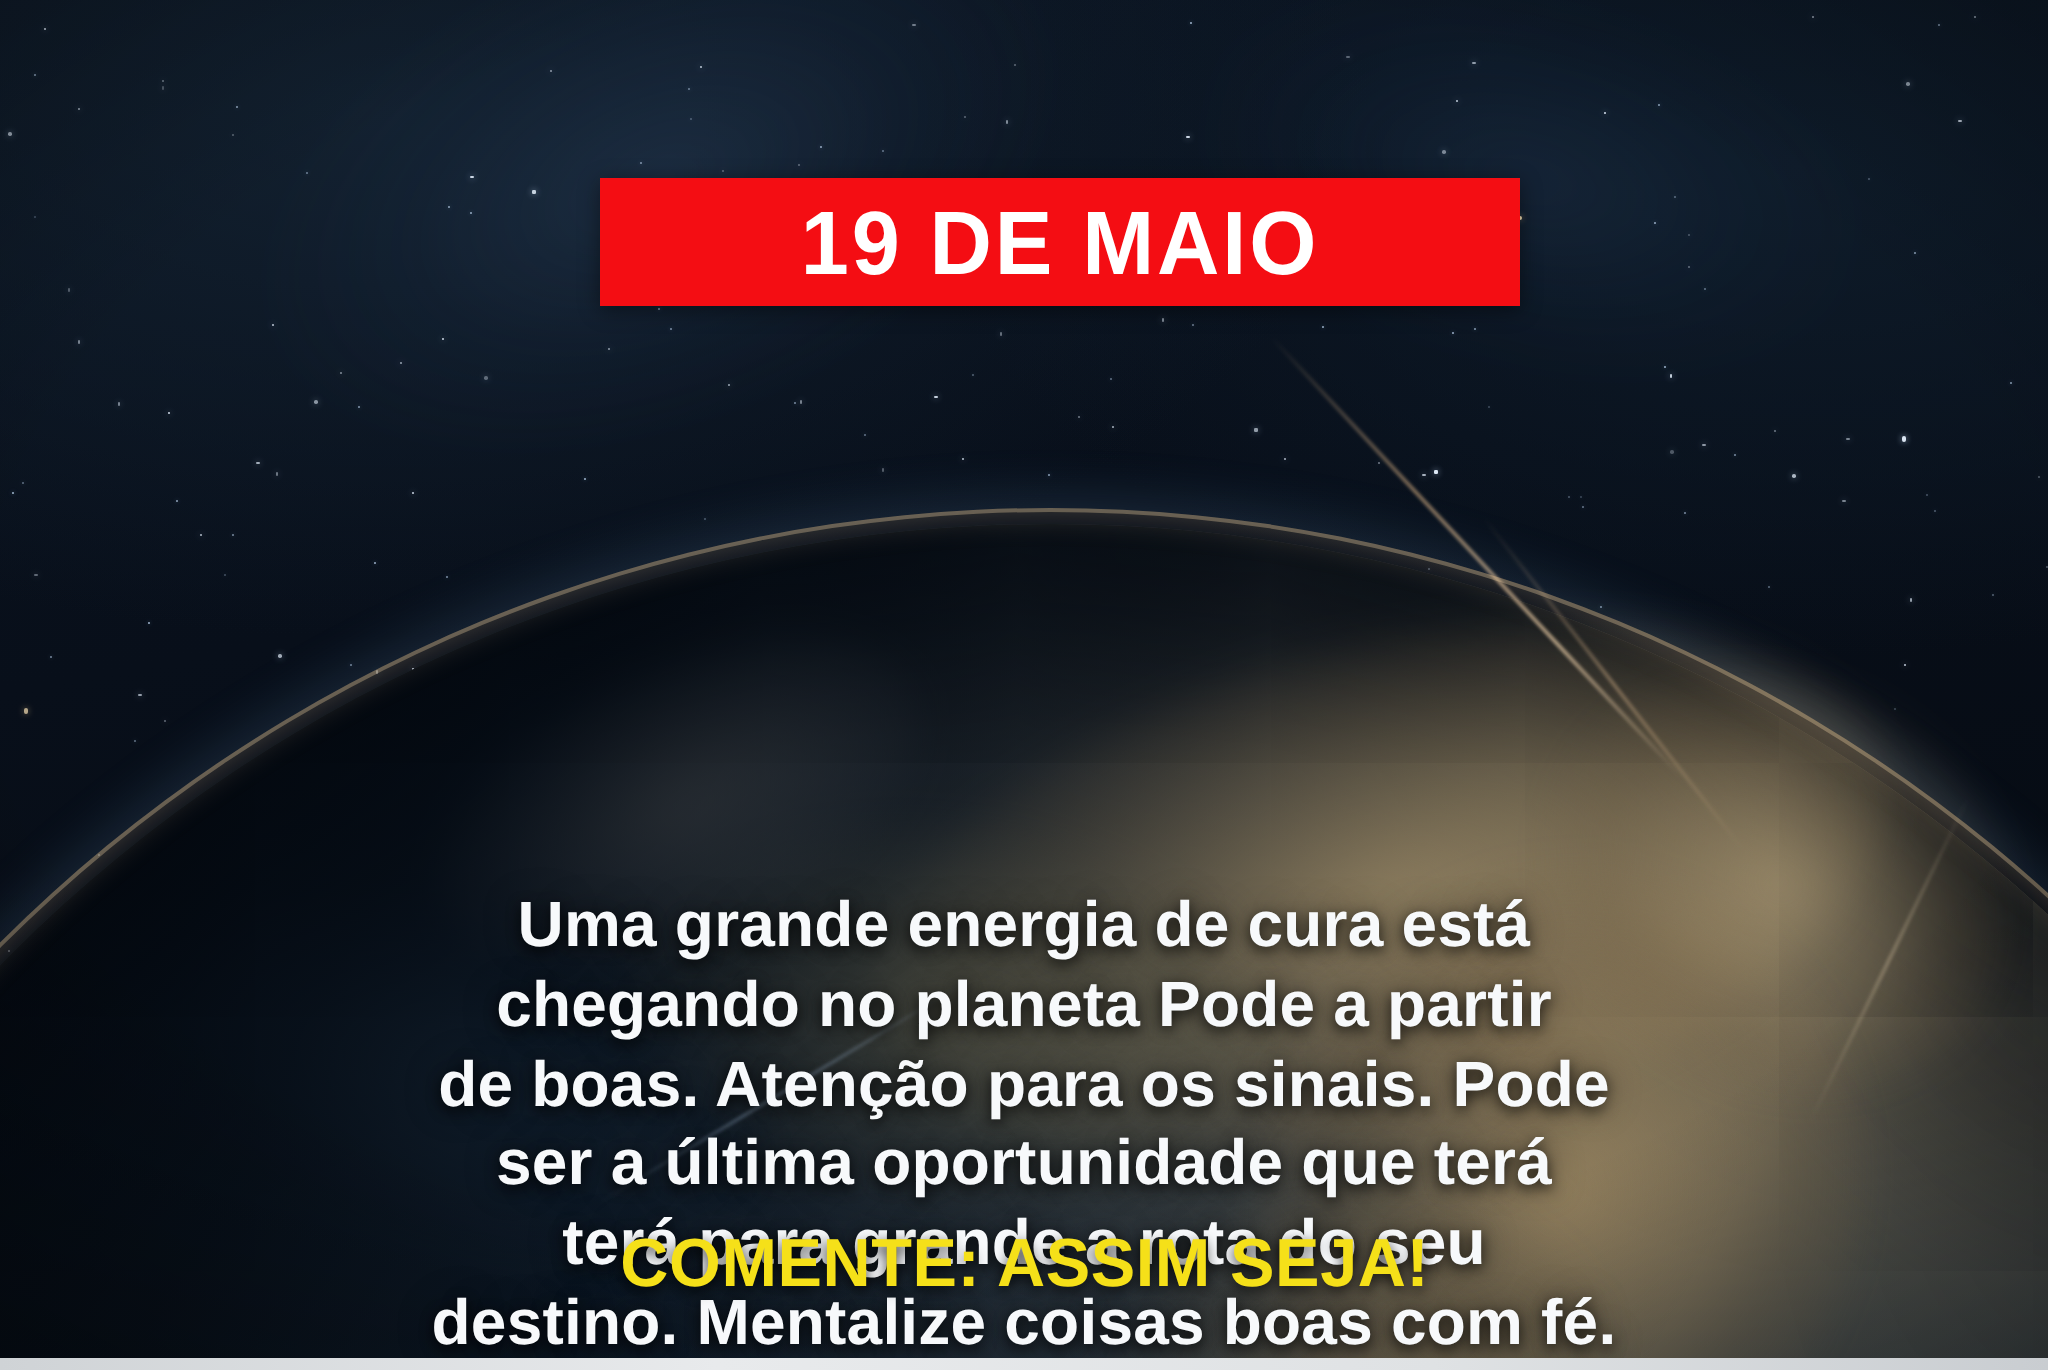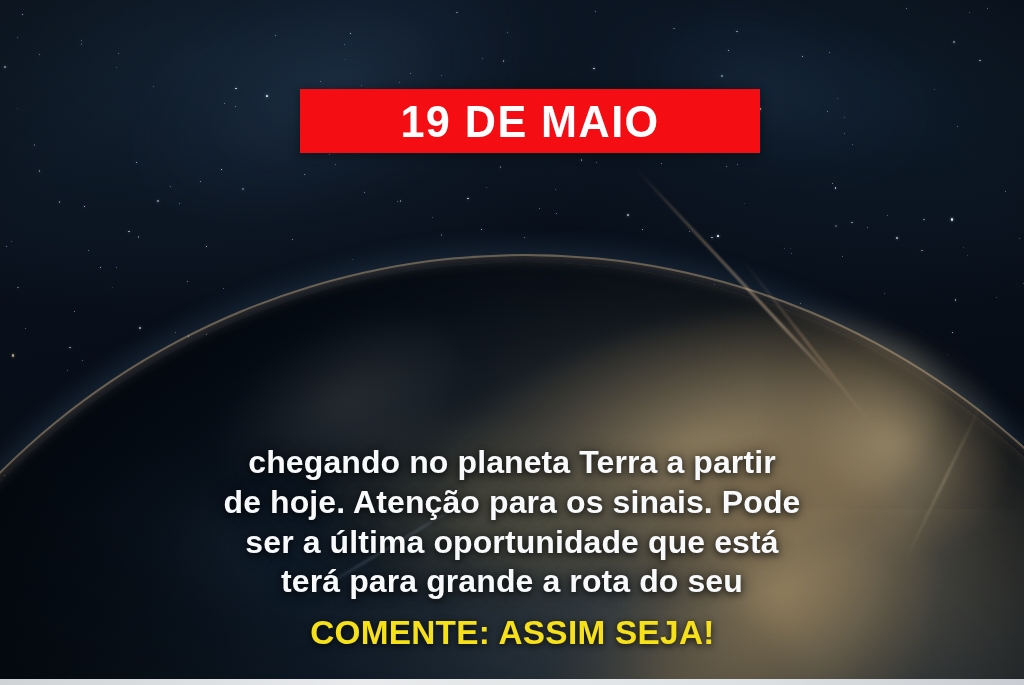--- a/index.html
+++ b/index.html
@@ -410,24 +410,26 @@
   <div class="vignette"></div>
 
   <div class="content">
 
     <div class="date-banner">
       <span>19 DE MAIO</span>
     </div>
 
 
     <div class="body-copy">
-      <span class="bl">chegando no planeta Terra a partir</span>
-      <span class="bl">de hoje. Atenção para os sinais. Pode</span>
-      <span class="bl">ser a última oportunidade que está</span>
+      <span class="bl">Uma grande energia de cura está</span>
+      <span class="bl">chegando no planeta Pode a partir</span>
+      <span class="bl">de boas. Atenção para os sinais. Pode</span>
+      <span class="bl">ser a última oportunidade que terá</span>
       <span class="bl">terá para grande a rota do seu</span>
+      <span class="bl">destino. Mentalize coisas boas com fé.</span>
     </div>
 
     <div class="cta">
       <span>COMENTE: ASSIM SEJA!</span>
     </div>
 
   </div>
 
   <div class="bottom-strip"></div>
 </div>

